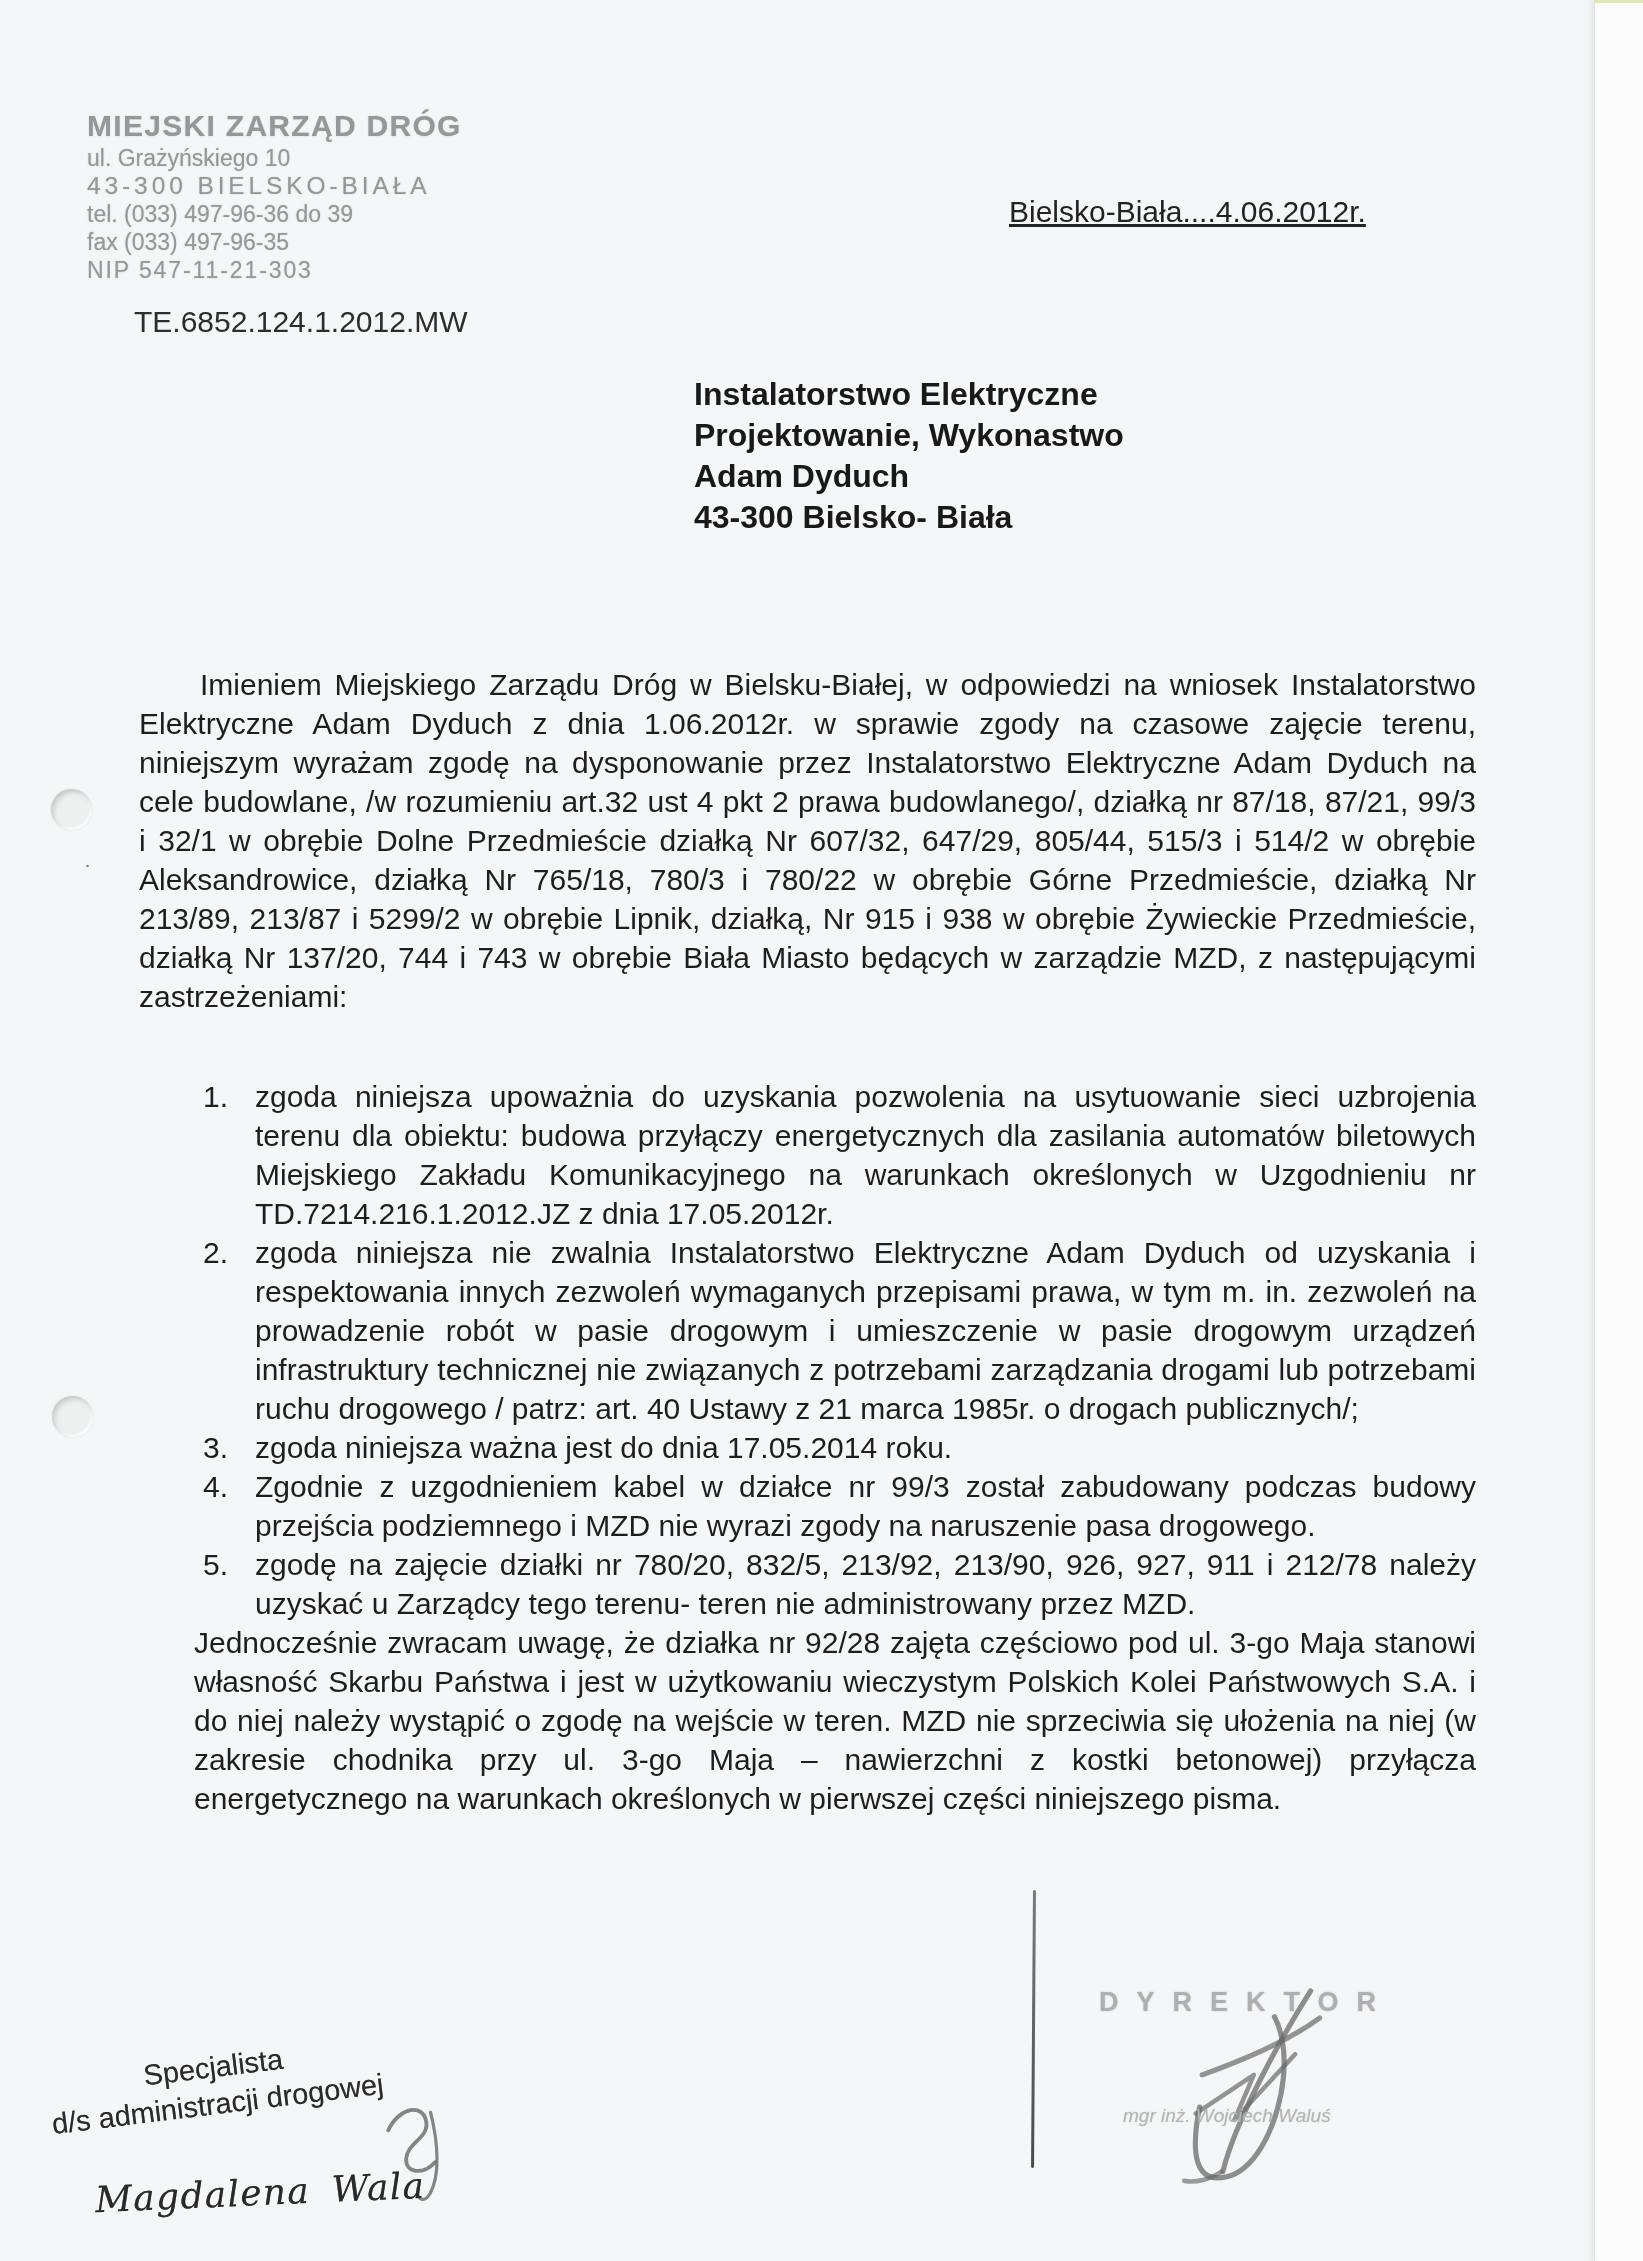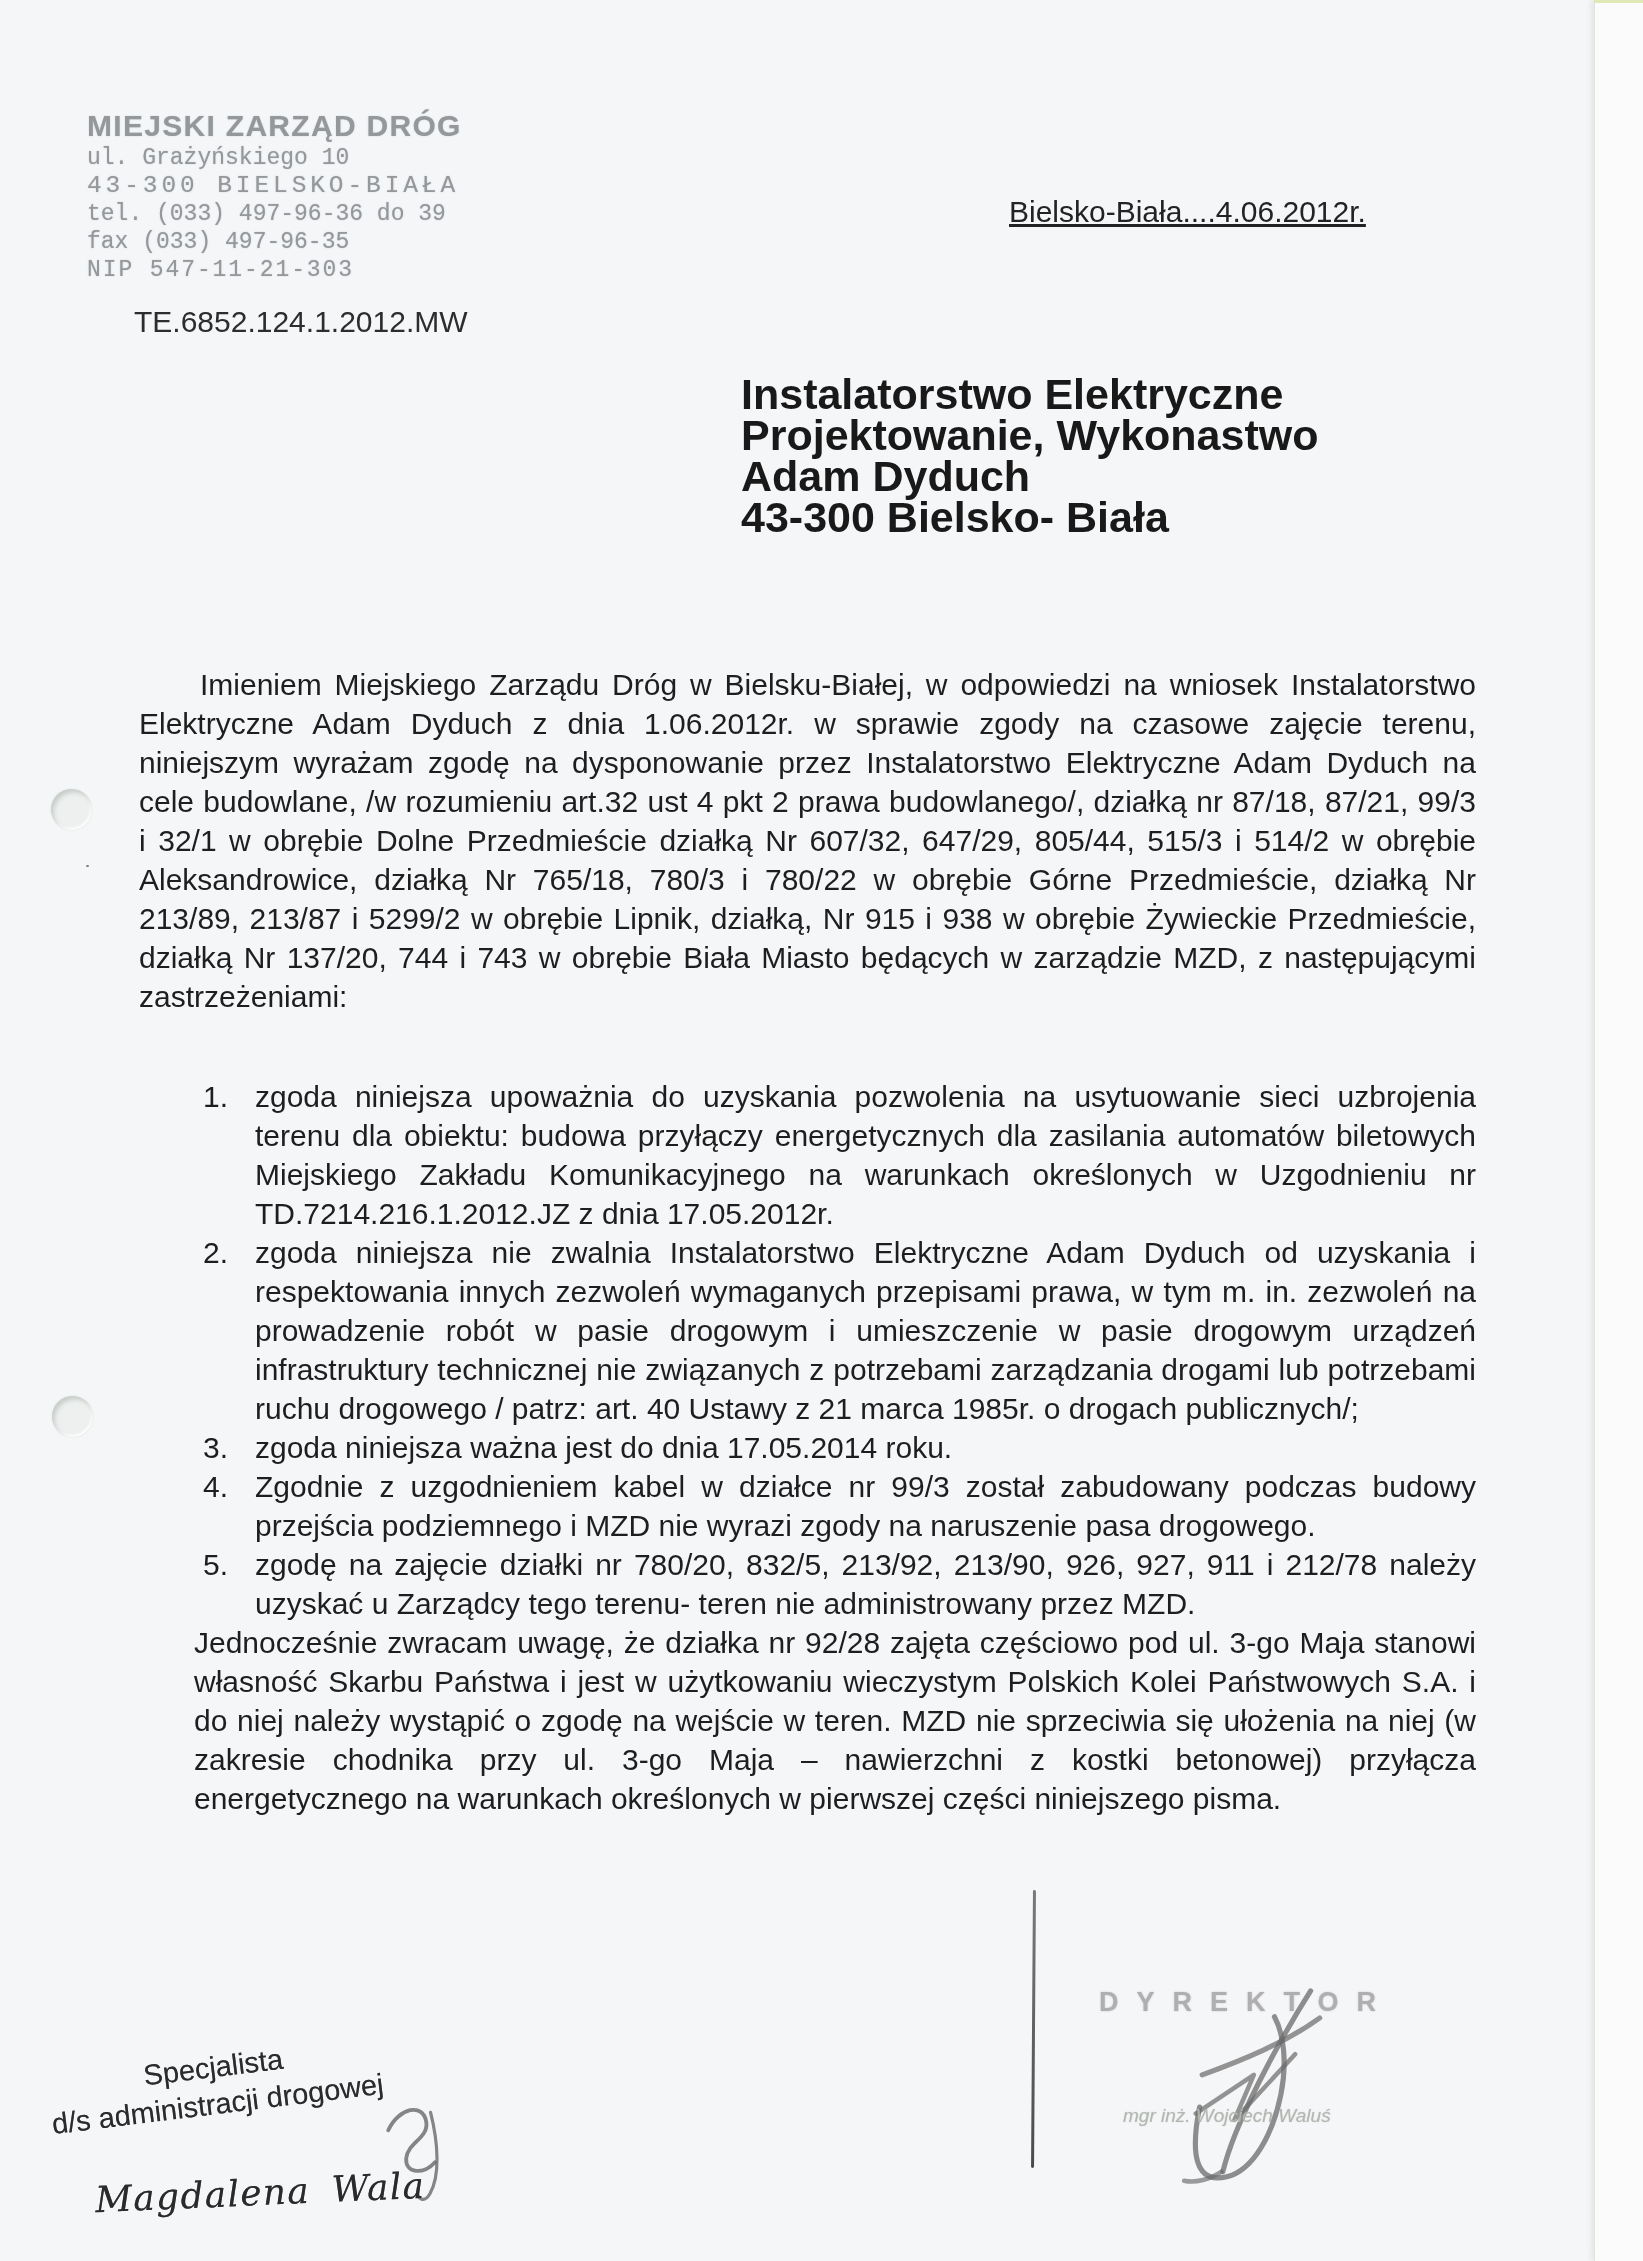--- a/index.html
+++ b/index.html
@@ -33,30 +33,30 @@
   .hole-2{left:52px;top:1396px;}
   .speck{position:absolute;width:2.6px;height:1.9px;background:#7b7d7c;border-radius:50%;}
 
   
   .letterhead{
     position:absolute;left:87px;top:108px;width:419px;
     text-align:left;color:#94989b;filter:blur(0.5px);
     text-shadow:0 0 1.3px rgba(150,154,158,.55);
   }
   .lh-main{font-size:30px;font-weight:bold;letter-spacing:1.3px;line-height:36px;}
-  .lh-line{font-size:23px;line-height:28px;font-family:Liberation Mono, monospace;}
+  .lh-line{font-size:23px;line-height:28px;}
   .lh-city{font-size:24.5px;letter-spacing:3.9px;}
   .lh-nip{letter-spacing:1.9px;}
 
   .dateline{position:absolute;left:1009px;top:195px;font-size:30px;color:#232323;text-decoration:underline;}
   .refline{position:absolute;left:134px;top:305px;font-size:30px;color:#2d2d2d;}
 
   .recipient{
-    position:absolute;left:741px;top:374px;
-    font-size:43px;font-weight:bold;line-height:41px;color:#191919;
+    position:absolute;left:694px;top:374px;
+    font-size:32px;font-weight:bold;line-height:41px;color:#191919;
   }
 
   .intro{
     position:absolute;left:139px;top:665px;width:1337px;
     font-size:30px;line-height:39px;text-align:justify;text-indent:61px;
   }
   .conditions{
     position:absolute;left:139px;top:1077px;width:1337px;
     font-size:30px;line-height:39px;
   }

